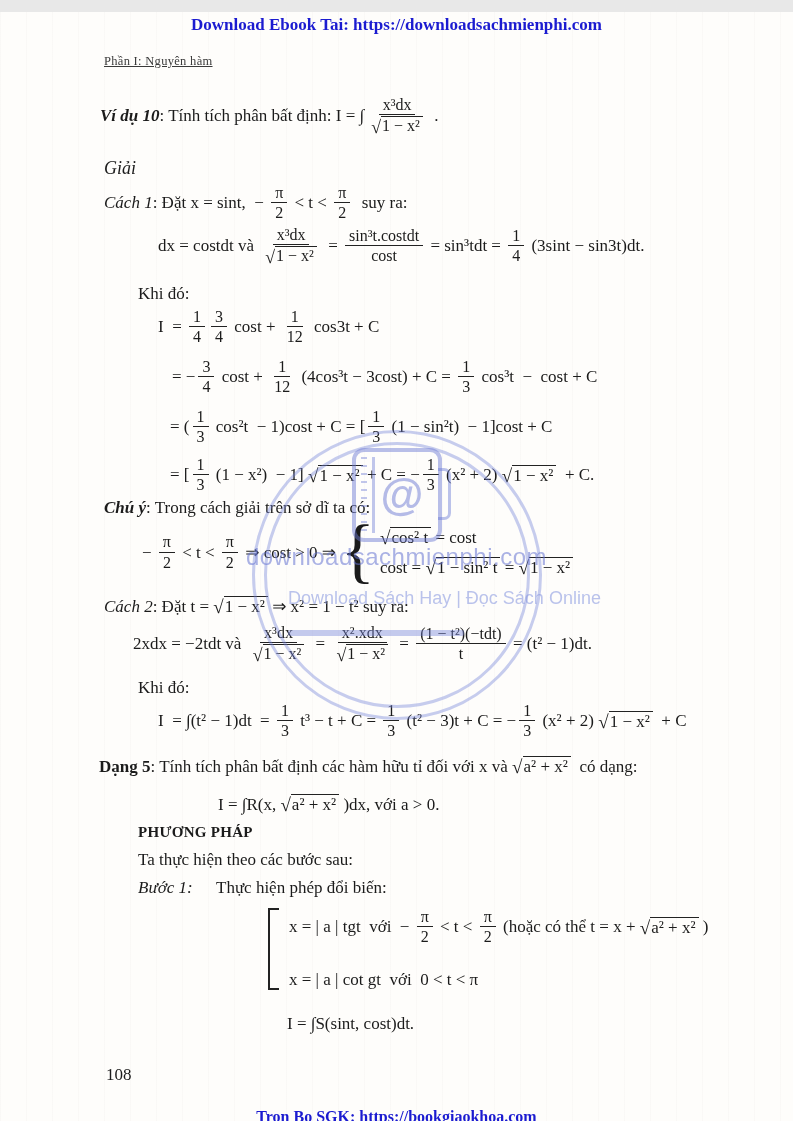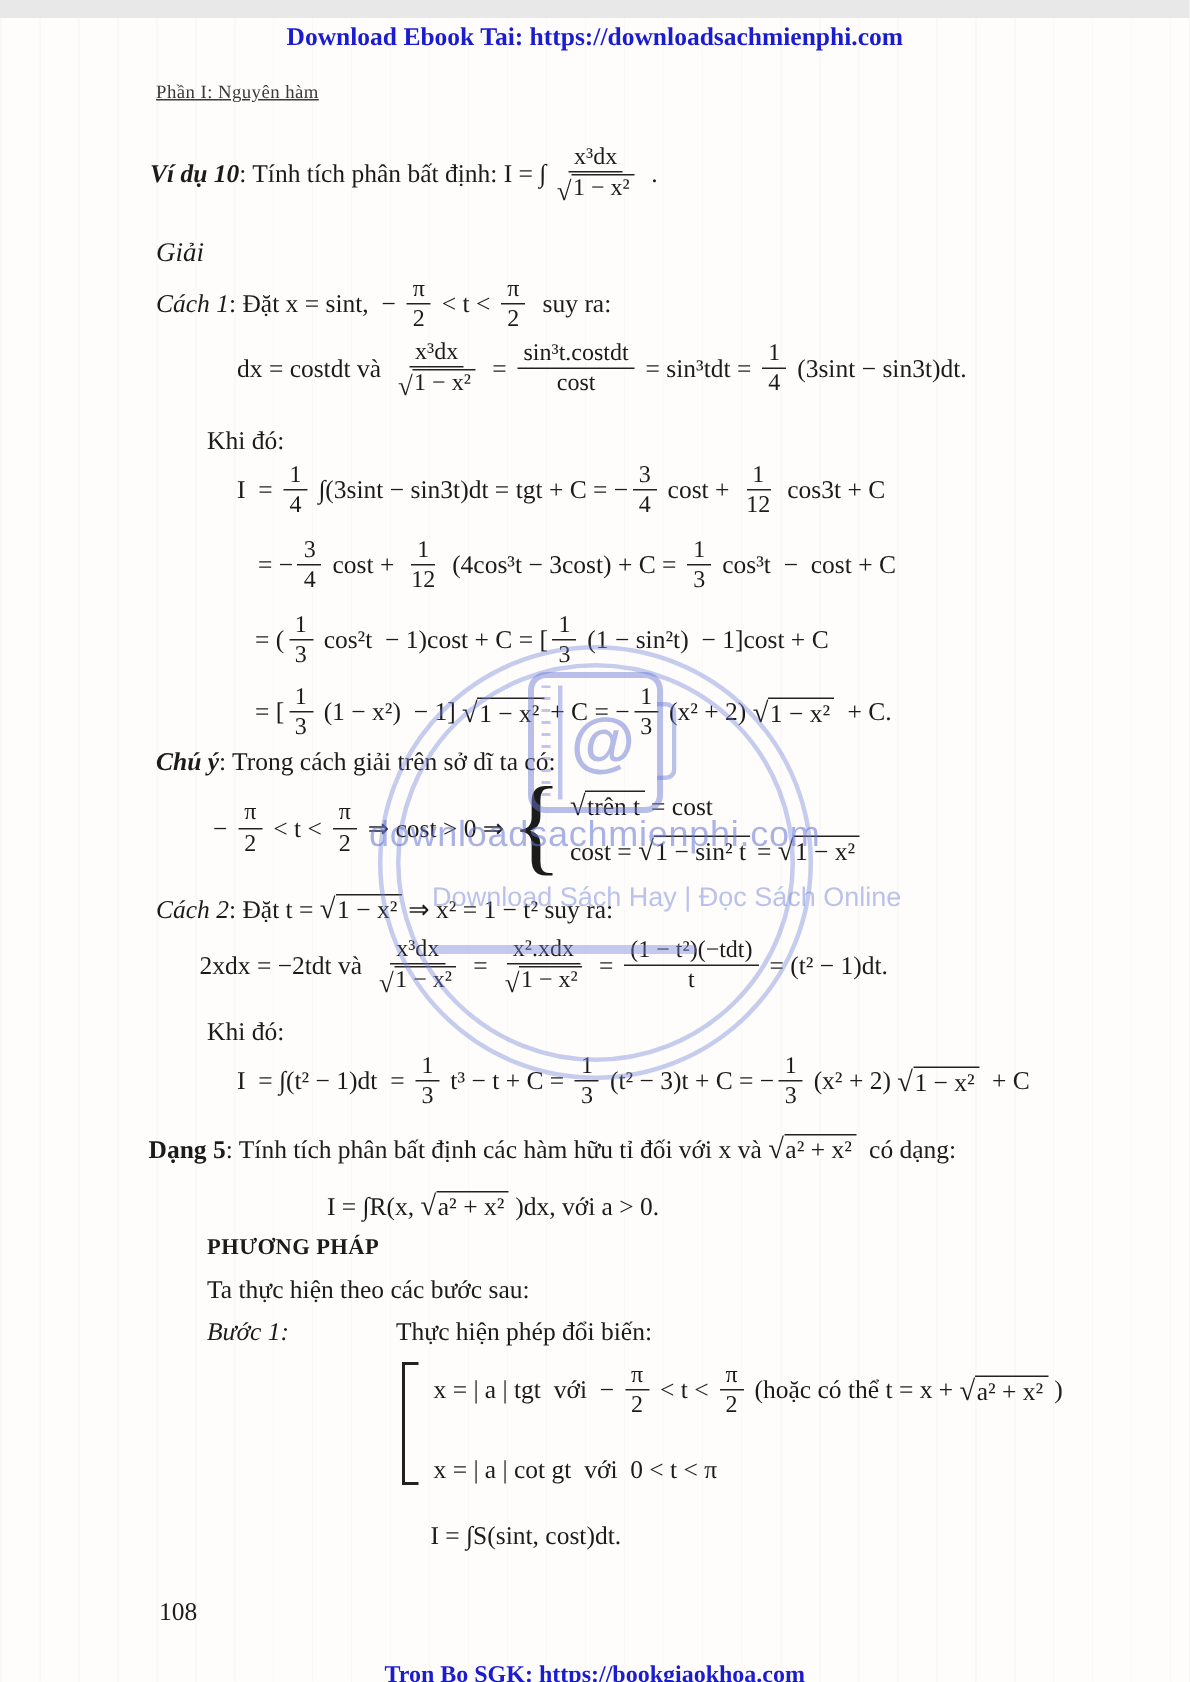--- a/index.html
+++ b/index.html
@@ -162,21 +162,20 @@
   <div class="line" style="left:138px;top:272px;">
     <span class="t">Khi đó:</span>
   </div>
 
   <div class="line" style="left:158px;top:296px;">
     <span class="t">I  = </span>
     <span class="frac">
         <span class="fn">1</span>
         <span class="fd">4</span>
       </span>
-    <span class="t"> ∫(3sint − sin3t)dt = tgt + C = −</span>
     <span class="frac">
         <span class="fn">3</span>
         <span class="fd">4</span>
       </span>
     <span class="t"> cost + </span>
     <span class="frac">
         <span class="fn">1</span>
         <span class="fd">12</span>
       </span>
     <span class="t"> cos3t + C</span>
@@ -246,21 +245,21 @@
       </span>
     <span class="t"> &lt; t &lt; </span>
     <span class="frac">
         <span class="fn">π</span>
         <span class="fd">2</span>
       </span>
     <span class="t"> ⇒ cost &gt; 0 ⇒ </span>
     <span class="brace">{</span>
     <span class="syscol">
       <span class="srow">
-        <span class="sqrt"><span class="rt">√</span><span class="rad">trên t</span></span>
+        <span class="sqrt"><span class="rt">√</span><span class="rad">cos² t</span></span>
         <span class="t"> = cost</span>
       </span>
       <span class="srow">
         <span class="t">cost = </span>
         <span class="sqrt"><span class="rt">√</span><span class="rad">1 − sin² t</span></span>
         <span class="t"> = </span>
         <span class="sqrt"><span class="rt">√</span><span class="rad">1 − x²</span></span>
       </span>
     </span>
   </div>
@@ -336,21 +335,21 @@
   </div>
 
   <div class="line small-caps" style="left:138px;top:812px;font-family:Liberation Serif, serif;">
     <span class="t">PHƯƠNG PHÁP</span>
   </div>
 
   <div class="line" style="left:138px;top:838px;">
     <span class="t">Ta thực hiện theo các bước sau:</span>
   </div>
 
-  <div class="line" style="left:138px;top:866px;gap:48px;">
+  <div class="line" style="left:138px;top:866px;">
     <span class="t i lblw">Bước 1:</span>
     <span class="t">Thực hiện phép đổi biến:</span>
   </div>
 
   <div class="line" style="left:268px;top:896px;">
     <span class="lbrk"></span>
     <span class="syscol" style="gap:23px;">
       <span class="srow">
         <span class="t">x = | a | tgt  với  − </span>
         <span class="frac"><span class="fn">π</span><span class="fd">2</span></span>

